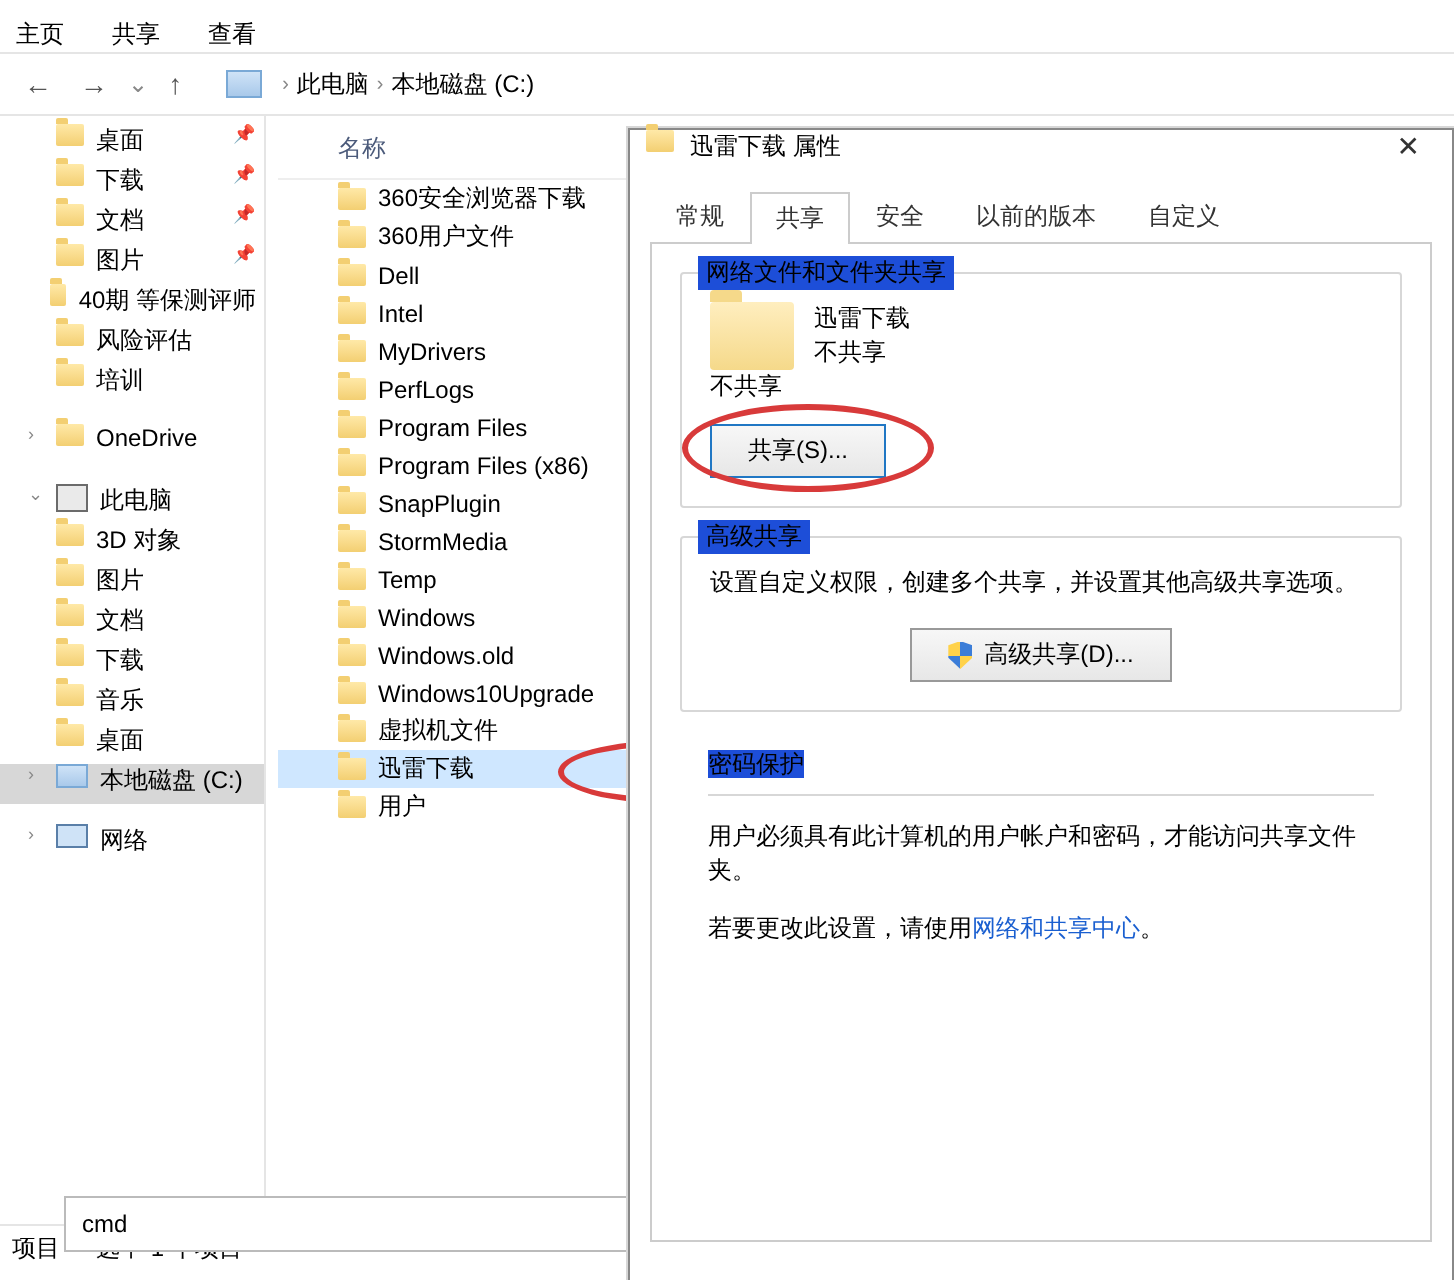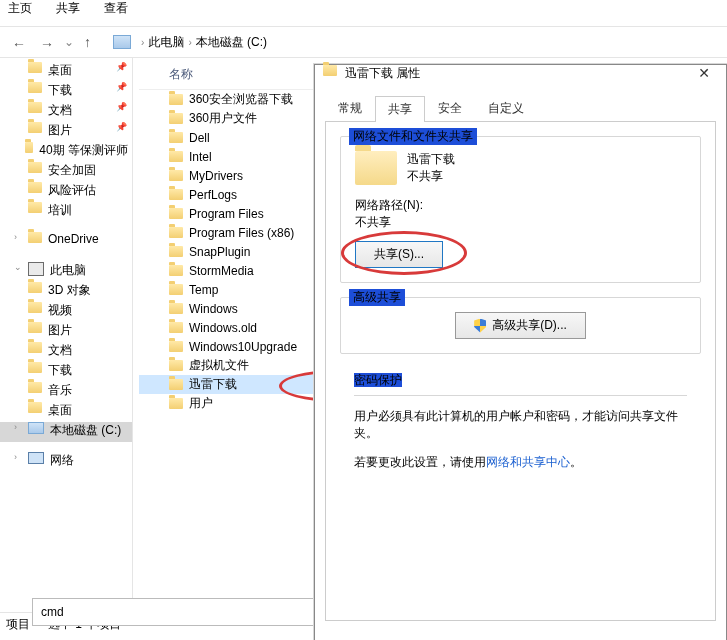--- a/index.html
+++ b/index.html
@@ -1,16 +1,16 @@
 <!DOCTYPE html>
 <html><head>
 <meta charset="utf-8">
 <style>
 html,body{margin:0;padding:0;font-family:"Microsoft YaHei","Segoe UI",sans-serif;font-size:12px;color:#000;background:#fff;width:727px;height:640px;overflow:hidden}
-.top-bar{height:26px;background:#fff;border-bottom:1px solid #e5e5e5;display:flex;align-items:flex-start;padding:0 8px;gap:24px}
+.top-bar{height:26px;background:#fff;border-bottom:1px solid #e5e5e5;display:flex;align-items:flex-end;padding:0 8px;gap:24px}
 .top-tab{color:#000}
 .nav-bar{height:30px;display:flex;align-items:center;padding:0 8px;gap:6px;border-bottom:1px solid #e5e5e5}
 .nav-arrow{color:#555;font-size:14px;padding:0 4px}
 .nav-sep{color:#888}
 .drive-icon{width:16px;height:12px;background:linear-gradient(#cfe3f7,#a9c9ea);border:1px solid #7aa9d6;display:inline-block;vertical-align:middle;margin-right:4px}
 .breadcrumb{display:flex;align-items:center;gap:4px}
 .bc-sep{color:#888;font-size:10px}
 .main{display:flex;height:calc(100% - 56px - 30px)}
 .sidebar{width:132px;border-right:1px solid #e5e5e5;overflow:hidden;padding-top:4px}
 .side-item{display:flex;height:20px;padding:0 4px 0 14px;gap:6px;white-space:nowrap}
@@ -100,25 +100,20 @@
         <span style="margin-left: auto; font-size: 9px;">📌</span>
       </div>
       <div class="side-item">
         <span class="caret"></span>
         <span class="folder-icon"></span>
         <span>40期 等保测评师</span>
       </div>
       <div class="side-item">
         <span class="caret"></span>
         <span class="folder-icon"></span>
-        <span>安全加固</span>
-      </div>
-      <div class="side-item">
-        <span class="caret"></span>
-        <span class="folder-icon"></span>
         <span>风险评估</span>
       </div>
       <div class="side-item">
         <span class="caret"></span>
         <span class="folder-icon"></span>
         <span>培训</span>
       </div>
       <div class="side-sep"></div>
       <div class="side-item">
         <span class="caret">›</span>
@@ -128,25 +123,20 @@
       <div class="side-sep"></div>
       <div class="side-item">
         <span class="caret">⌄</span>
         <span class="pc-icon"></span>
         <span>此电脑</span>
       </div>
       <div class="side-item">
         <span class="caret"></span>
         <span class="folder-icon"></span>
         <span>3D 对象</span>
-      </div>
-      <div class="side-item">
-        <span class="caret"></span>
-        <span class="folder-icon"></span>
-        <span>视频</span>
       </div>
       <div class="side-item">
         <span class="caret"></span>
         <span class="folder-icon"></span>
         <span>图片</span>
       </div>
       <div class="side-item">
         <span class="caret"></span>
         <span class="folder-icon"></span>
         <span>文档</span>
@@ -268,43 +258,44 @@
 <div class="dialog">
   <div class="dlg-title">
     <span class="folder-icon"></span>
     <span>迅雷下载 属性</span>
     <span class="dlg-close">✕</span>
   </div>
   <div class="tab-strip">
     <div class="tab">常规</div>
     <div class="tab active">共享</div>
     <div class="tab">安全</div>
+    <div class="tab">以前的版本</div>
     <div class="tab">自定义</div>
   </div>
   <div class="tab-body">
 
     <div class="group">
       <span class="group-title">网络文件和文件夹共享</span>
       <div class="flex-row">
         <div class="big-folder"></div>
         <div>
           <div>迅雷下载</div>
           <div>不共享</div>
         </div>
       </div>
-      <div style="margin-top:12px">网络路径(N):</div>
       <div>不共享</div>
       <div style="margin-top:10px;position:relative">
         <button class="btn highlighted">共享(S)...</button>
         <div class="circle-red" style="left:-14px;top:-10px;width:120px;height:38px"></div>
       </div>
     </div>
 
     <div class="group">
       <span class="group-title">高级共享</span>
+      <div style="margin-bottom:14px">设置自定义权限，创建多个共享，并设置其他高级共享选项。</div>
       <div style="text-align:center">
         <button class="btn">
           <span class="shield"></span>
           <span>高级共享(D)...</span>
         </button>
       </div>
     </div>
 
     <div class="group" style="border:none;padding:4px 14px">
       <span class="group-title" style="position:static;padding:0">密码保护</span>

